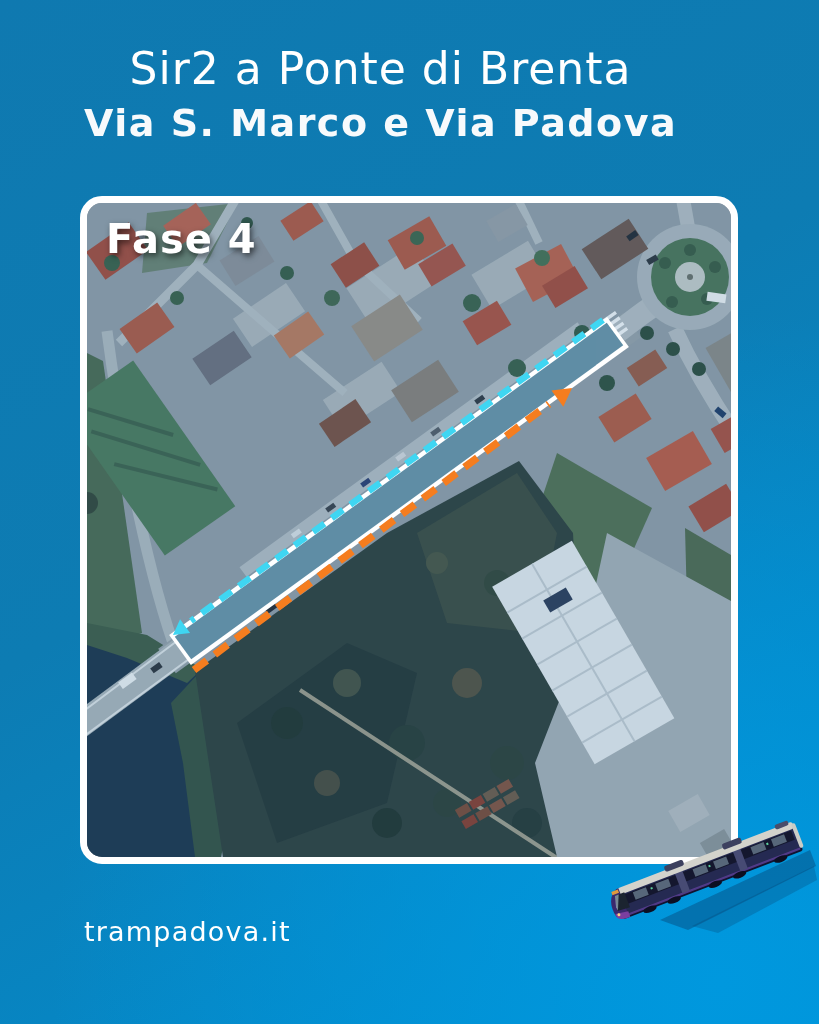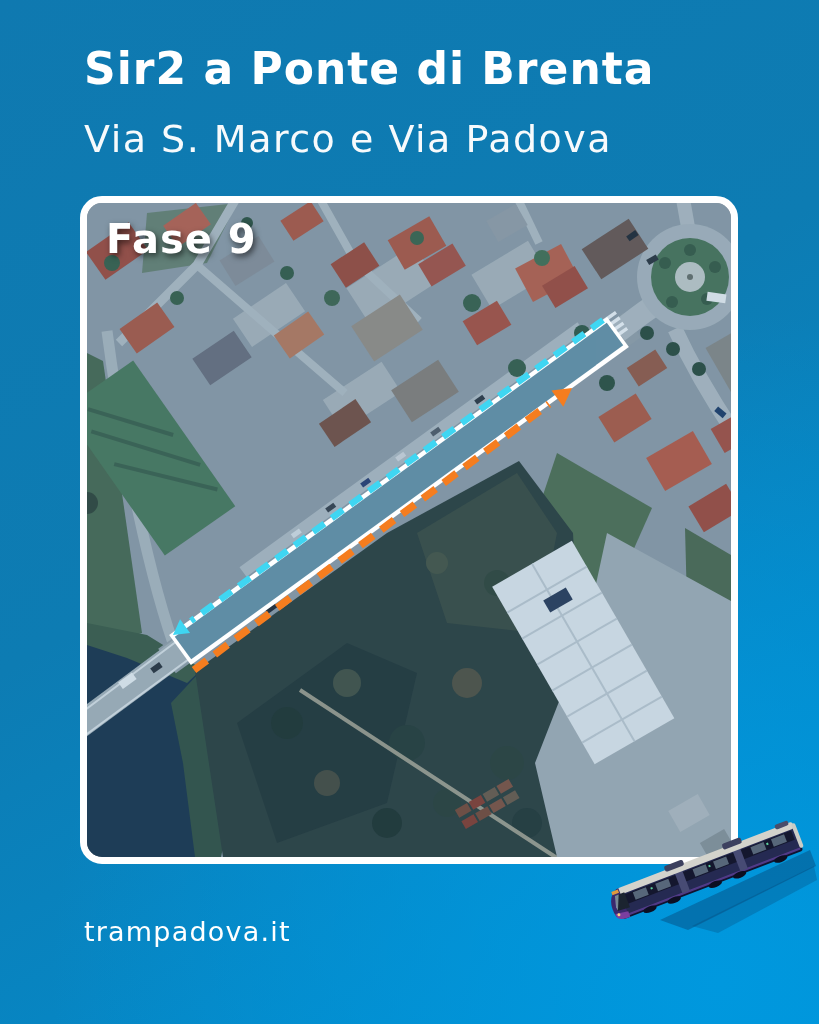--- a/index.html
+++ b/index.html
@@ -5,22 +5,22 @@
   html,body{margin:0;padding:0;}
   body{
     width:819px;height:1024px;position:relative;overflow:hidden;
     font-family:"DejaVu Sans",sans-serif;
     background:
       radial-gradient(circle at 88% 96%, var(--bg-bottom-right,#0098de) 0%, rgba(0,152,222,0) 55%),
       linear-gradient(150deg, var(--bg-top-left,#0f79b0) 0%, #0d7cb3 45%, #0090d4 100%);
     color:var(--text,#ffffff);
   }
   .header{position:absolute;left:84px;top:44px;}
-  .title{font-size:44px;font-weight:700;letter-spacing:1px;line-height:1.15;}
-  .subtitle{font-size:38px;font-weight:400;letter-spacing:1.5px;opacity:.97;margin-top:22px;}
+  .title{font-size:44px;font-weight:400;letter-spacing:1px;line-height:1.15;text-align:center;}
+  .subtitle{font-size:38px;font-weight:700;letter-spacing:1.5px;opacity:.97;margin-top:6px;}
   .map-frame{
     position:absolute;left:80px;top:196px;width:658px;height:668px;box-sizing:border-box;
     border:7px solid #fff;border-radius:22px;overflow:hidden;background:#8d98a1;
   }
   .map-frame svg{display:block;width:100%;height:100%;}
   .phase-label{
     position:absolute;left:106px;top:216px;font-size:40px;font-weight:700;letter-spacing:1px;
     text-shadow:2px 3px 6px rgba(0,0,0,.6);z-index:3;
   }
   .tram{position:absolute;left:608px;top:800px;width:211px;height:150px;z-index:4;}
@@ -237,21 +237,21 @@
       <polygon points="86,432 103.1,430.1 93.1,416.3" class="arrow-cyan-head"></polygon>
     </g>
 
     <g>
       <path d="M 107,467 L 462,201" class="arrow-orange" stroke-width="7.5" stroke-dasharray="16 10" fill="none"></path>
       <polygon points="485,185 476.3,203.7 464.5,187.5" class="arrow-orange-head"></polygon>
     </g>
   </svg>
 </div>
 
-<div class="phase-label">Fase 9</div>
+<div class="phase-label">Fase 4</div>
 
 <svg class="tram" viewBox="0 0 211 150" aria-hidden="true">
   <polygon points="52,120 202,50 208,66 80,130" fill="#074070" opacity="0.42"></polygon>
   <polygon points="84,126 206,66 209,80 110,133" fill="#074070" opacity="0.28"></polygon>
   <g transform="translate(14,120) rotate(-21)">
     <rect x="2" y="-6" width="192" height="6" rx="2" fill="#101330"></rect>
     <rect x="4" y="-26" width="190" height="23" fill="#252a52"></rect>
     <rect x="8" y="-4" width="184" height="2.2" fill="#5b3f94" opacity="0.85"></rect>
     <rect x="8" y="-23" width="182" height="10" fill="#14172e"></rect>
     <g fill="#8fa9b8" opacity="0.55">

